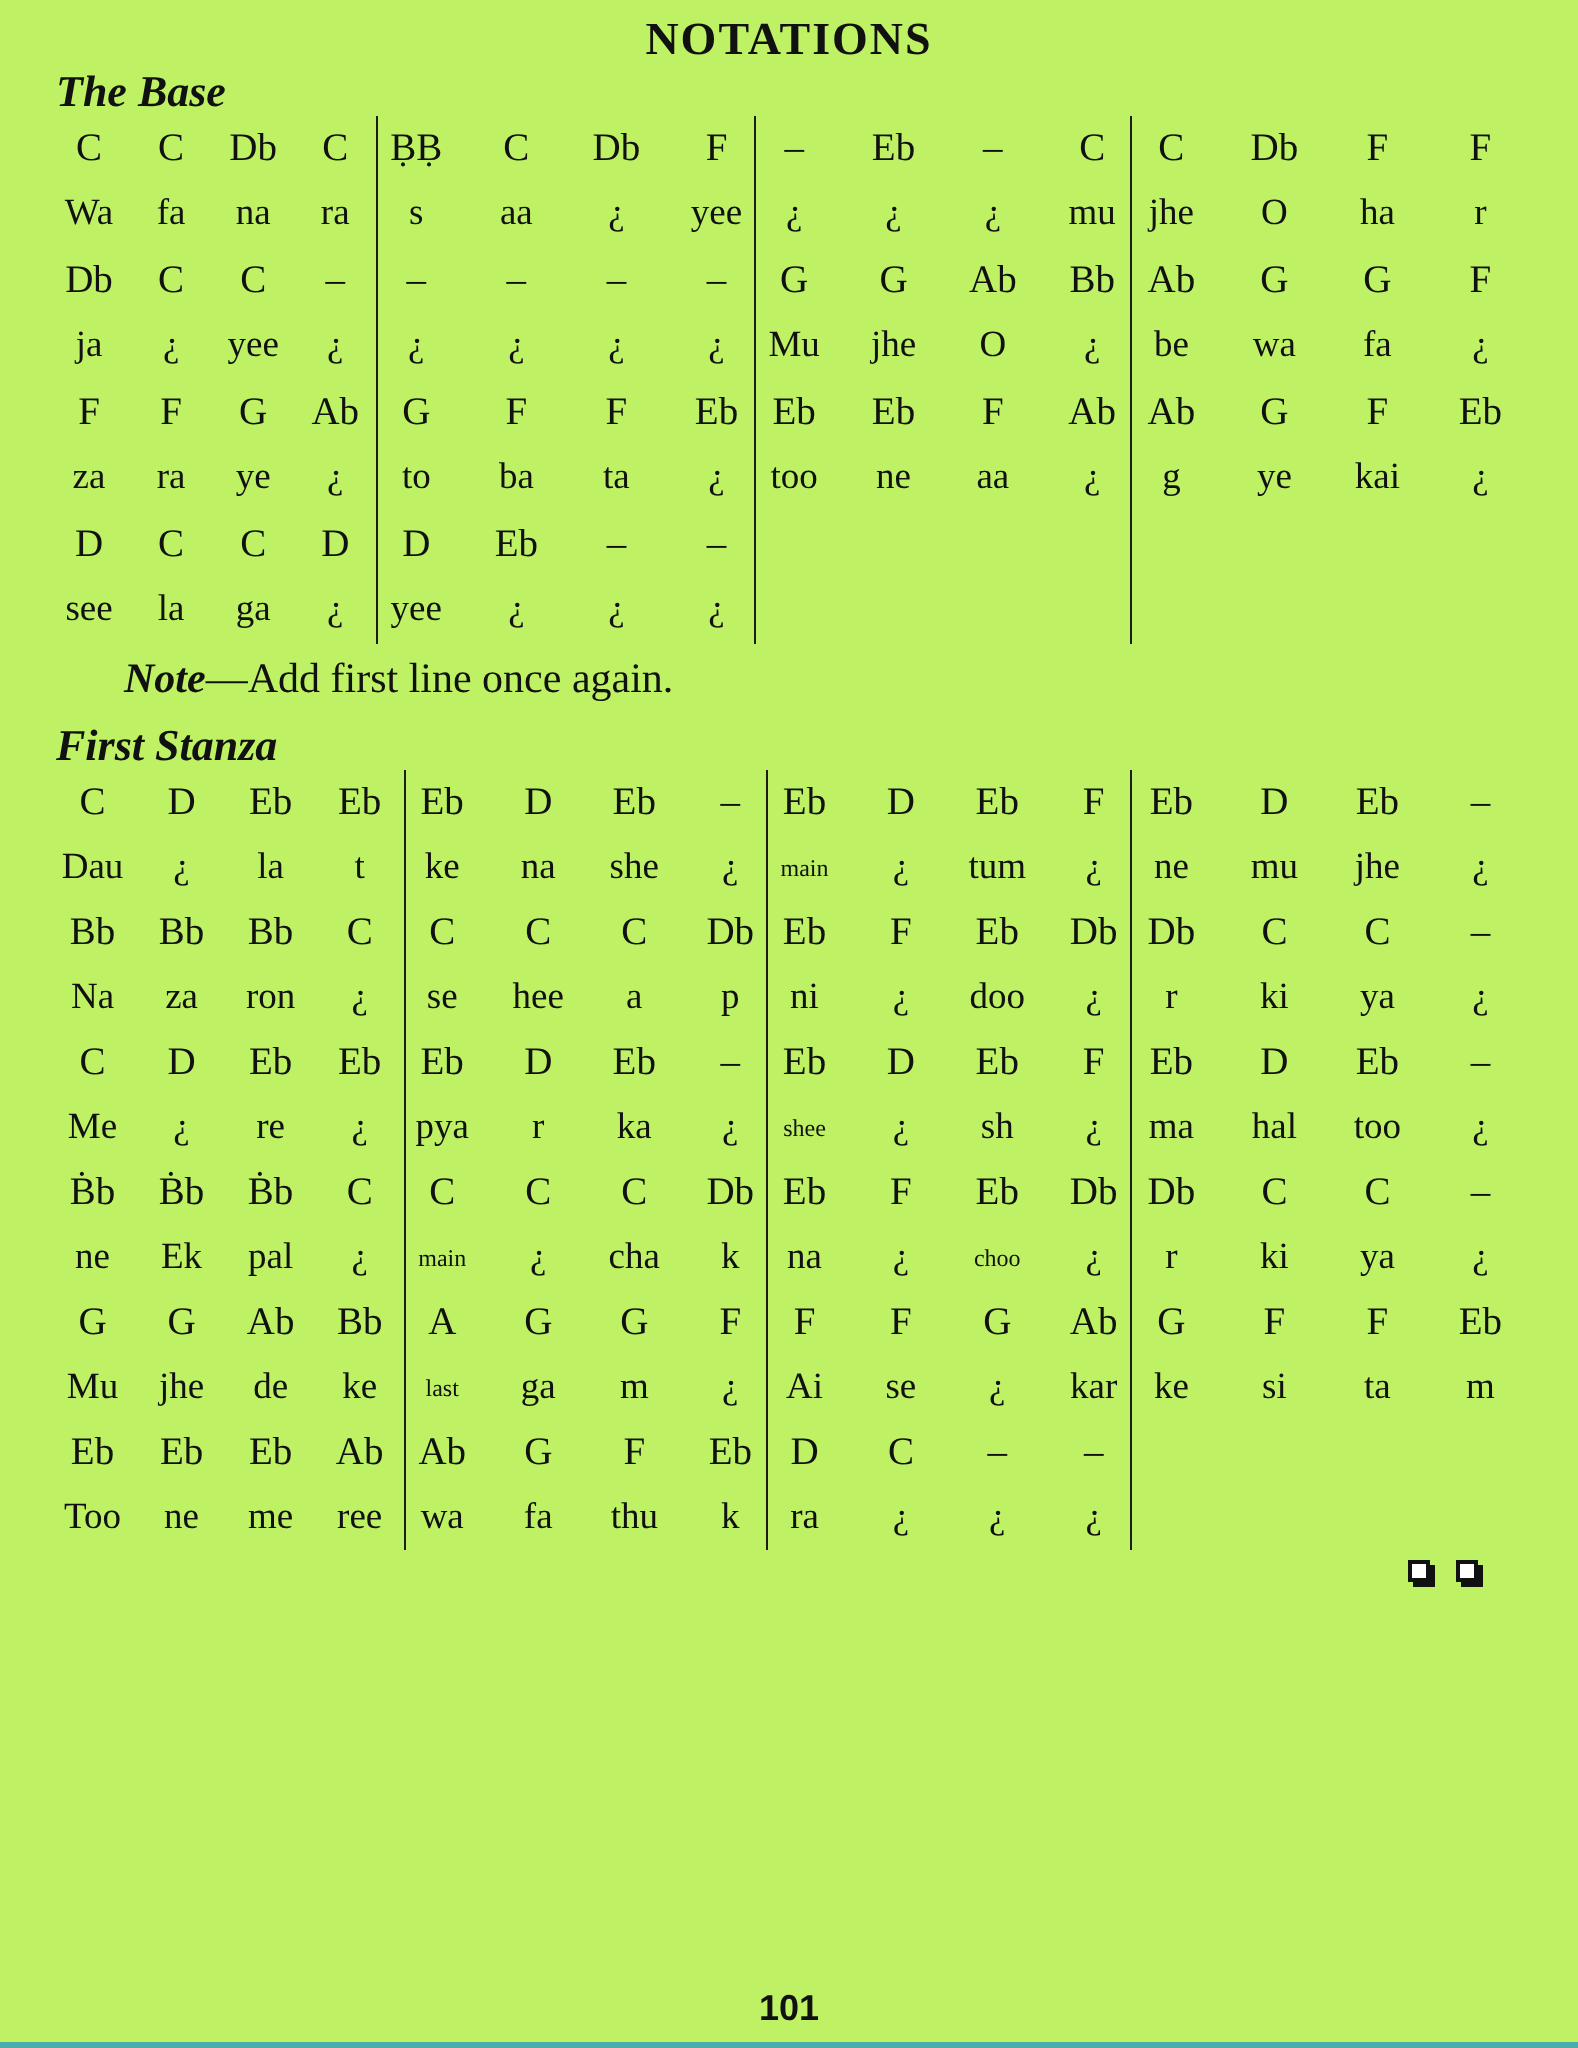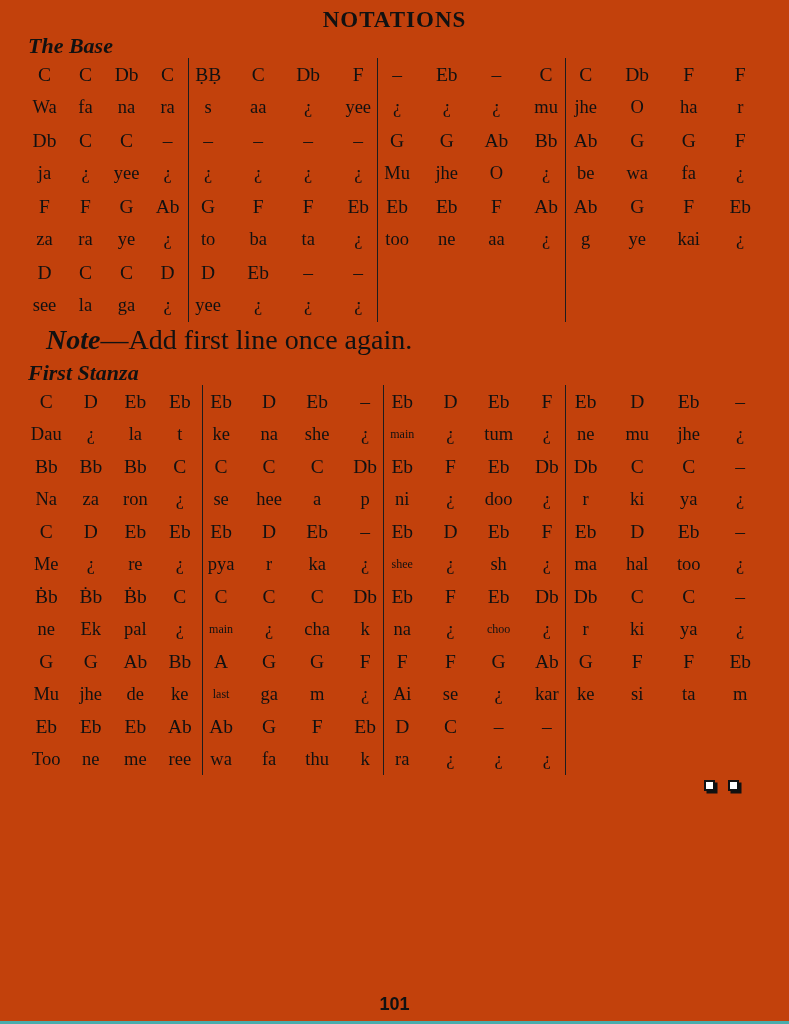--- a/index.html
+++ b/index.html
@@ -1,20 +1,20 @@
 <!DOCTYPE html>
 <html><head>
 <meta charset="utf-8">
 <style>
   * { margin:0; padding:0; box-sizing:border-box; }
   html,body { background:#ffffff; }
   .page {
     position:relative;
     width:789px; height:1024px;
-    background:#c2410c;
+    background:#bef264;
     overflow:hidden;
     font-family:"Liberation Serif","DejaVu Serif",serif;
     color:#111111;
   }
   .title {
     padding-top:7px;
     text-align:center;
     font-size:23px; font-weight:bold;
     letter-spacing:1px;
     line-height:25px;
@@ -30,23 +30,23 @@
   .ntable-base .nrow { height:33px; }
   .ntable-stanza .nrow { height:32.5px; }
   .grp { display:grid; grid-template-columns:repeat(4,1fr); align-items:center; }
   .ntable-base  .g1{width:22.3%;} .ntable-base  .g2{width:25.7%;} .ntable-base  .g3{width:25.5%;} .ntable-base  .g4{width:26.5%;}
   .ntable-stanza .g1{width:24.2%;} .ntable-stanza .g2{width:24.6%;} .ntable-stanza .g3{width:24.7%;} .ntable-stanza .g4{width:26.5%;}
   .g2,.g3,.g4 { border-left:1.5px solid #1c1c1c;gap:12px; }
   .cell { text-align:center; font-size:19.5px; line-height:1; white-space:nowrap; }
   .syllables .cell { font-size:18.5px; }
   .syllables .cell.sm { font-size:12px; }
   .note-p {
-    margin:4px 0 0 8px;
+    margin:4px 0 0 24px;
     width:740px;
-    font-size:28px;
+    font-size:21px;
     line-height:27px;
     text-indent:38px;
   }
   .note-p2 { margin-top:8px; }
   .note-label { font-weight:bold; font-style:italic; }
   .squares {
     margin-top:5px;
     display:flex; justify-content:flex-end; gap:13px;
     padding-right:50px; height:16px;
   }

